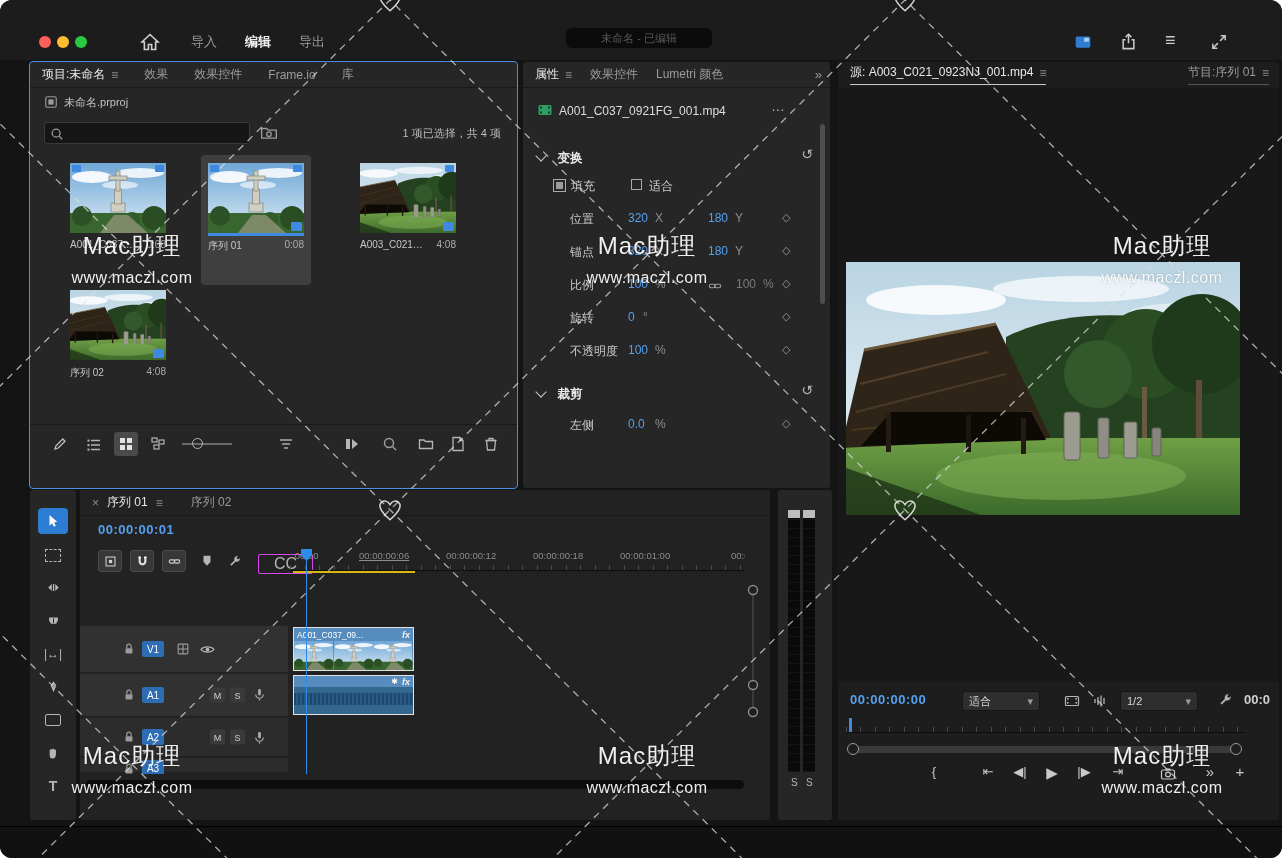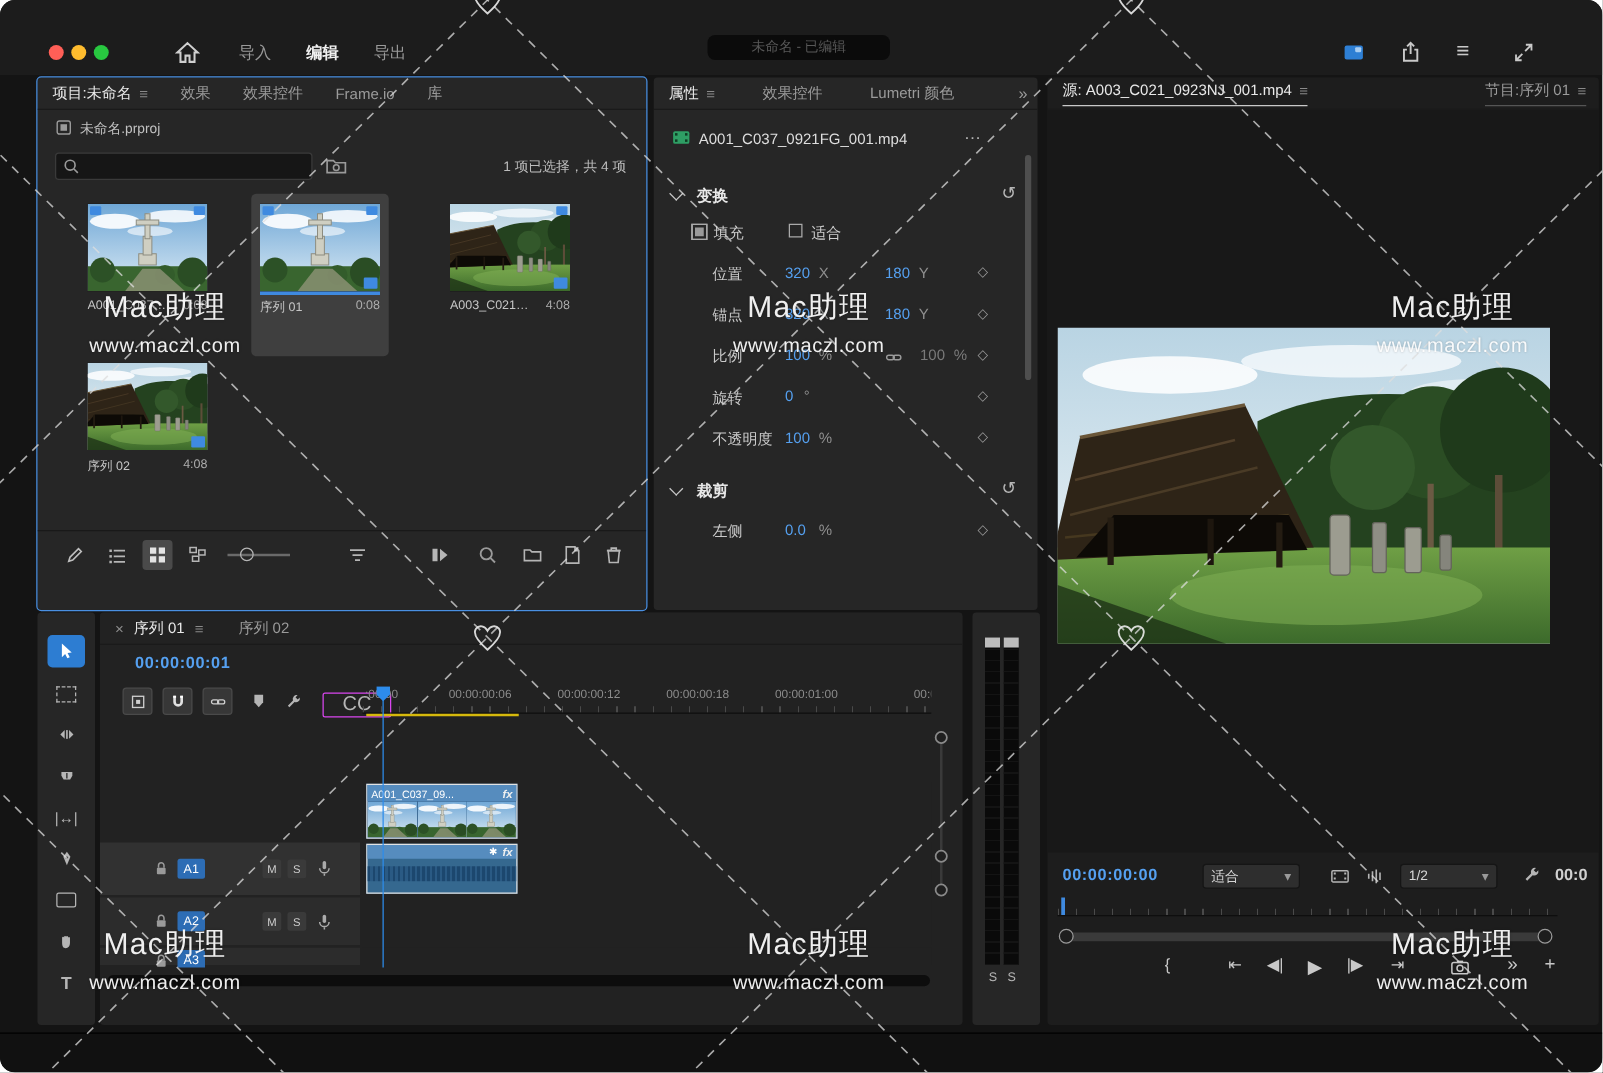--- a/index.html
+++ b/index.html
@@ -325,21 +325,21 @@
       </svg>
       <svg class="abs" style="left:453px;top:11px" width="16" height="16" viewBox="0 0 16 16">
         <path d="M3.5 4.5 H12.5 L11.5 14 H4.5 Z" fill="none" stroke="#b5b5b5" stroke-width="1.3"></path>
         <line x1="2.5" y1="4.5" x2="13.5" y2="4.5" stroke="#b5b5b5" stroke-width="1.3"></line>
         <path d="M6 4 V2.5 H10 V4" fill="none" stroke="#b5b5b5" stroke-width="1.3"></path>
       </svg>
     </div>
   </div>
 
   <div class="panel" style="left:523px;top:62px;width:307px;height:426px;">
-    <div class="tabbar" style="gap:38px;">
+    <div class="tabbar" style="gap:18px;">
       <span class="tab active">
         <span>属性</span>
         <span class="mglyph">≡</span>
       </span>
       <span class="tab">效果控件</span>
       <span class="tab">Lumetri 颜色</span>
     </div>
     <span class="abs" style="right:8px;top:5px;color:#9a9a9a;font-size:13px;">»</span>
 
     <svg class="abs" style="left:14px;top:40px" width="16" height="16" viewBox="0 0 16 16">
@@ -545,21 +545,21 @@
 
   <div class="panel" style="left:80px;top:490px;width:690px;height:330px;background:#222222;">
     <div class="tabbar" style="background:#222222;">
       <span class="tab active" style="gap:8px;">
         <span style="color:#8e8e8e;">×</span>
         <span>序列 01</span>
         <span class="mglyph">≡</span>
       </span>
       <span class="tab" style="margin-left:28px;">序列 02</span>
     </div>
-    <span class="abs blue" style="left:28px;top:32px;font-size:13px;font-weight:bold;letter-spacing:0.5px;">00:00:00:01</span>
+    <span class="abs blue" style="left:18px;top:32px;font-size:13px;font-weight:bold;letter-spacing:0.5px;">00:00:00:01</span>
 
     <span class="toolbox" style="left:18px;top:60px;">
       <svg width="13" height="13" viewBox="0 0 16 16">
         <rect x="2.5" y="2.5" width="11" height="11" fill="none" stroke="#cfcfcf" stroke-width="1.3"></rect>
             <rect x="6" y="6" width="4" height="4" fill="#cfcfcf"></rect>
       </svg>
     </span>
     <span class="toolbox" style="left:50px;top:60px;">
       <svg width="13" height="13" viewBox="0 0 16 16">
         <path d="M4.5 2 v6 a3.5 3.5 0 0 0 7 0 V2" fill="none" stroke="#e0e0e0" stroke-width="2.6"></path>
@@ -577,31 +577,43 @@
       <path d="M4 2 H12 V9 L8 13.5 L4 9 Z" fill="#b5b5b5"></path>
     </svg>
     <svg class="abs" style="left:148px;top:64px" width="14" height="14" viewBox="0 0 16 16">
           <use href="#sym-wrench"></use>
         </svg>
     <span class="abs" style="left:178px;top:64px;font-size:16px;color:#b5b5b5;border:1px solid #d946ef;border-radius:2px;padding:0 15px;">CC</span>
 
     <div class="abs" style="left:210px;top:58px;width:455px;height:22px;border-bottom:1px solid #0e0e0e;overflow:hidden;">
       <div class="ticks"></div>
       <span class="rlabel" style="left:2px;">:00:00</span>
-      <span class="rlabel" style="left:69px;">00:00:00:06</span>
+      <span class="rlabel" style="left:69px;text-decoration:underline;">00:00:00:06</span>
       <span class="rlabel" style="left:156px;">00:00:00:12</span>
       <span class="rlabel" style="left:243px;">00:00:00:18</span>
       <span class="rlabel" style="left:330px;">00:00:01:00</span>
       <span class="rlabel" style="left:441px;">00:0</span>
     </div>
 
     <span class="abs" style="left:213px;top:81px;width:122px;height:2px;background:#d6b90c;"></span>
 
 
     <div class="trackrow" style="top:136px;height:48px;">
+      <div class="thead" style="background:#313131;">
+        <svg class="ic" style="position:absolute;left:42px;top:16px" width="14" height="14" viewBox="0 0 16 16">
+              <use href="#sym-lock"></use>
+            </svg>
+        <span class="tbadge">V1</span>
+        <svg class="ic" style="position:absolute;left:96px;top:16px" width="14" height="14" viewBox="0 0 16 16">
+              <use href="#sym-sync"></use>
+            </svg>
+        <svg class="ic" style="position:absolute;left:120px;top:16px" width="15" height="15" viewBox="0 0 16 16">
+              <use href="#sym-eye"></use>
+            </svg>
+      </div>
       <div class="tbody">
         <div class="abs" style="left:3px;top:1px;width:121px;height:44px;border:1px solid #e2e2e2;box-sizing:border-box;background:#2f5d88;">
           <div style="height:13px;background:#568cbe;display:flex;align-items:center;justify-content:space-between;padding:0 3px;overflow:hidden;">
             <span style="font-size:8.5px;color:#ffffff;white-space:nowrap;">A001_C037_09...</span>
             <span class="clipfx">fx</span>
           </div>
           <div style="display:flex;height:29px;overflow:hidden;">
             <svg width="41" height="29" viewBox="0 0 96 70" preserveAspectRatio="xMidYMid slice">
                   <use href="#sym-cross"></use>
                 </svg>

